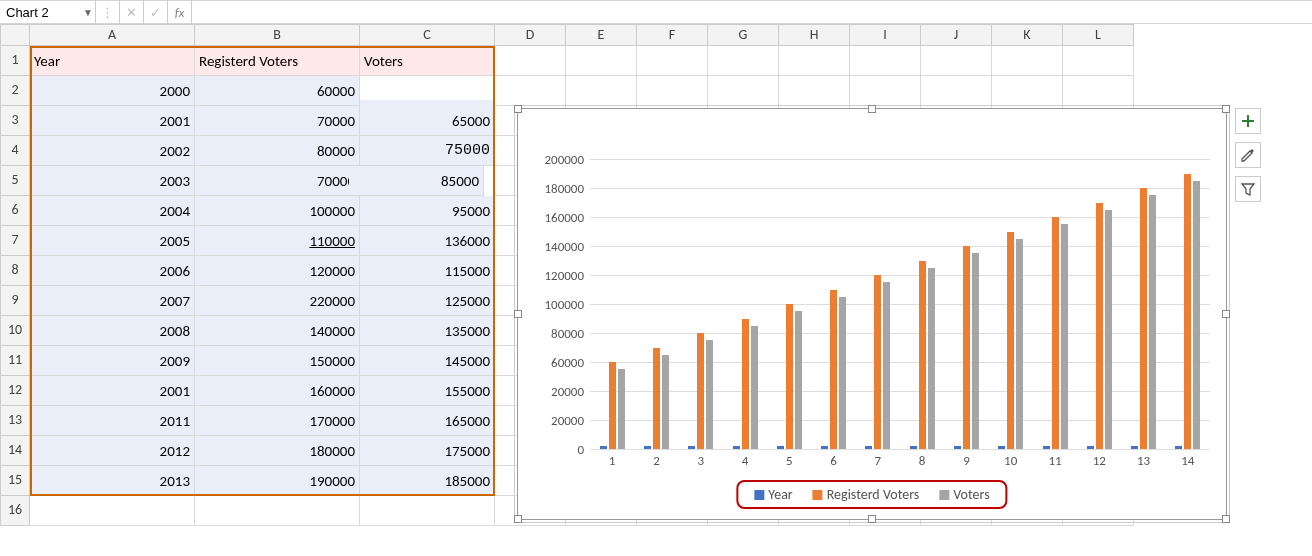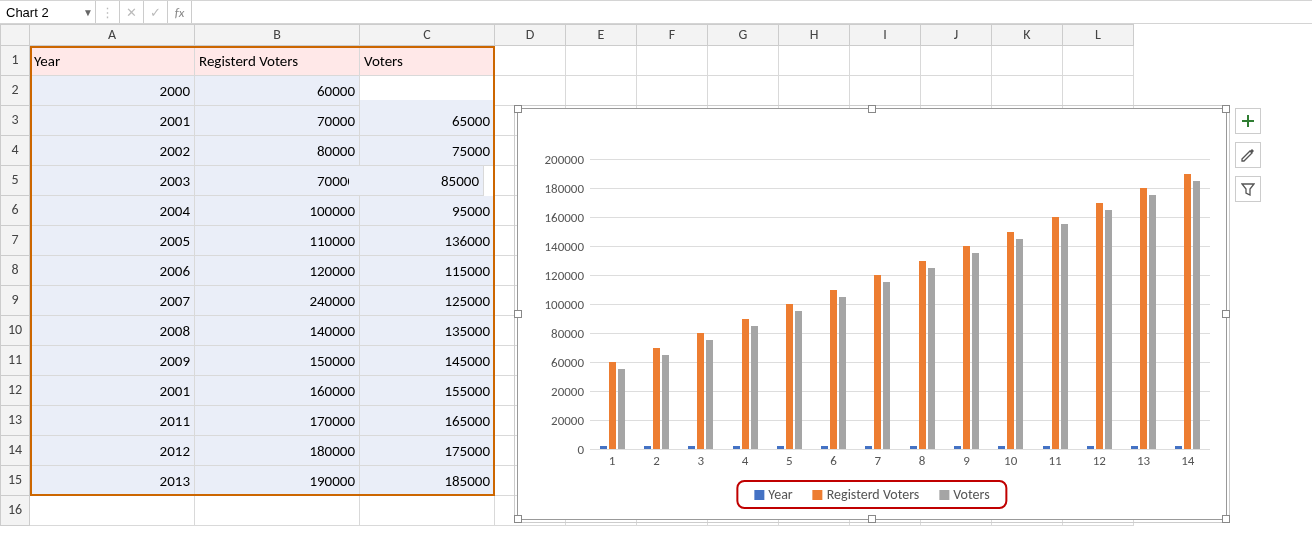--- a/index.html
+++ b/index.html
@@ -283,35 +283,35 @@
       <div class="cell header-row" style="left: 165px; top: 0px; width: 165px; text-align: left;">Registerd Voters</div>
       <div class="cell header-row" style="left: 330px; top: 0px; width: 135px; text-align: left;">Voters</div>
       <div class="cell data" style="left: 0px; top: 30px; width: 165px;">2000</div>
       <div class="cell data" style="left: 165px; top: 30px; width: 165px;">60000</div>
       <div class="cell data" style="left: 330px; top: 30px; width: 135px; margin-top: 24px;">55000</div>
       <div class="cell data" style="left: 0px; top: 60px; width: 165px;">2001</div>
       <div class="cell data" style="left: 165px; top: 60px; width: 165px;">70000</div>
       <div class="cell data" style="left: 330px; top: 60px; width: 135px;">65000</div>
       <div class="cell data" style="left: 0px; top: 90px; width: 165px;">2002</div>
       <div class="cell data" style="left: 165px; top: 90px; width: 165px;">80000</div>
-      <div class="cell data" style="left: 330px; top: 90px; width: 135px;">75000</div>
+      <div class="cell data" style="left: 330px; top: 90px; width: 135px; font-family: Liberation Mono, monospace;">75000</div>
       <div class="cell data" style="left: 0px; top: 120px; width: 165px;">2003</div>
       <div class="cell data" style="left: 165px; top: 120px; width: 165px;">70000</div>
       <div class="cell data" style="left: 319px; top: 120px; width: 135px;">85000</div>
       <div class="cell data" style="left: 0px; top: 150px; width: 165px;">2004</div>
       <div class="cell data" style="left: 165px; top: 150px; width: 165px;">100000</div>
       <div class="cell data" style="left: 330px; top: 150px; width: 135px;">95000</div>
       <div class="cell data" style="left: 0px; top: 180px; width: 165px;">2005</div>
-      <div class="cell data" style="left: 165px; top: 180px; width: 165px;">110000</div>
+      <div class="cell data" style="left: 165px; top: 180px; width: 165px; text-decoration: underline;">110000</div>
       <div class="cell data" style="left: 330px; top: 180px; width: 135px;">136000</div>
       <div class="cell data" style="left: 0px; top: 210px; width: 165px;">2006</div>
       <div class="cell data" style="left: 165px; top: 210px; width: 165px;">120000</div>
       <div class="cell data" style="left: 330px; top: 210px; width: 135px;">115000</div>
       <div class="cell data" style="left: 0px; top: 240px; width: 165px;">2007</div>
-      <div class="cell data" style="left: 165px; top: 240px; width: 165px;">240000</div>
+      <div class="cell data" style="left: 165px; top: 240px; width: 165px;">220000</div>
       <div class="cell data" style="left: 330px; top: 240px; width: 135px;">125000</div>
       <div class="cell data" style="left: 0px; top: 270px; width: 165px;">2008</div>
       <div class="cell data" style="left: 165px; top: 270px; width: 165px;">140000</div>
       <div class="cell data" style="left: 330px; top: 270px; width: 135px;">135000</div>
       <div class="cell data" style="left: 0px; top: 300px; width: 165px;">2009</div>
       <div class="cell data" style="left: 165px; top: 300px; width: 165px;">150000</div>
       <div class="cell data" style="left: 330px; top: 300px; width: 135px;">145000</div>
       <div class="cell data" style="left: 0px; top: 330px; width: 165px;">2001</div>
       <div class="cell data" style="left: 165px; top: 330px; width: 165px;">160000</div>
       <div class="cell data" style="left: 330px; top: 330px; width: 135px;">155000</div>

